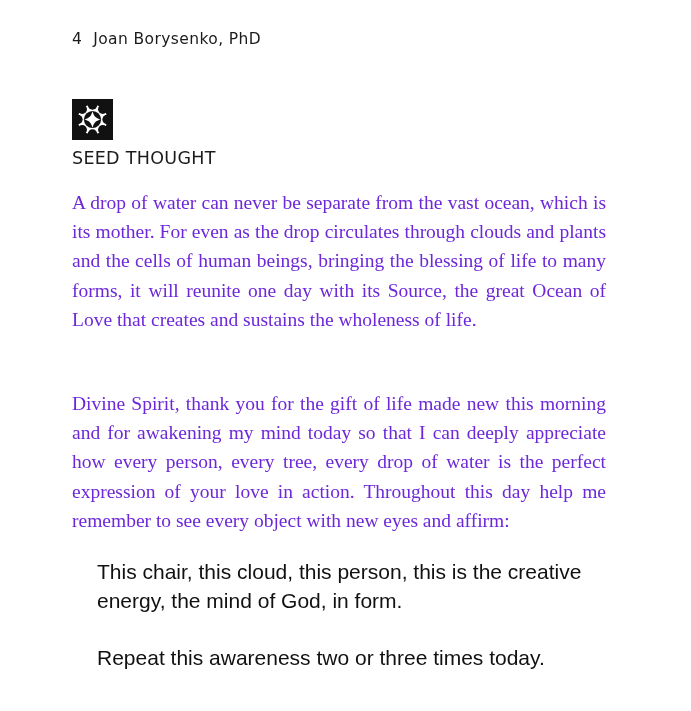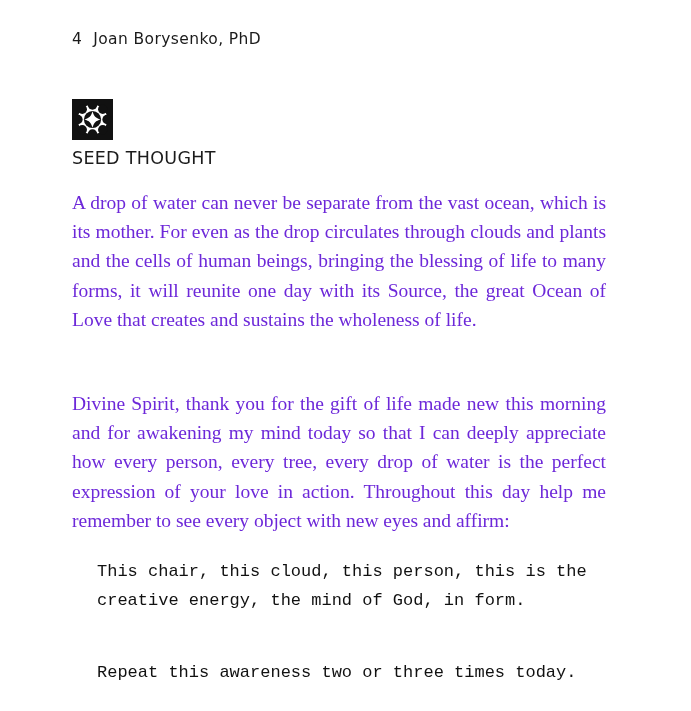--- a/index.html
+++ b/index.html
@@ -84,28 +84,28 @@
     text-align: justify;
     text-justify: inter-word;
   }
   #para-seed   { top: 188px; }
   #para-prayer { top: 389px; }
 
   .quote-block {
     position: absolute;
     left: 97px;
     width: 500px;
-    font-family: Liberation Mono, monospace;
-    font-size: 17px;
+    font-family: Liberation Sans, sans-serif;
+    font-size: 21px;
     line-height: 29.2px;
     color: #111111;
     text-align: left;
   }
   #quote-affirmation { top: 557px; width: 492px; }
-  #quote-repeat      { top: 658px; }
+  #quote-repeat      { top: 643px; }
 </style>
 </head>
 <body>
 
 <div id="page">
 
   <div class="running-head">
     <span class="folio">4</span><span>Joan Borysenko, PhD</span>
   </div>
 

